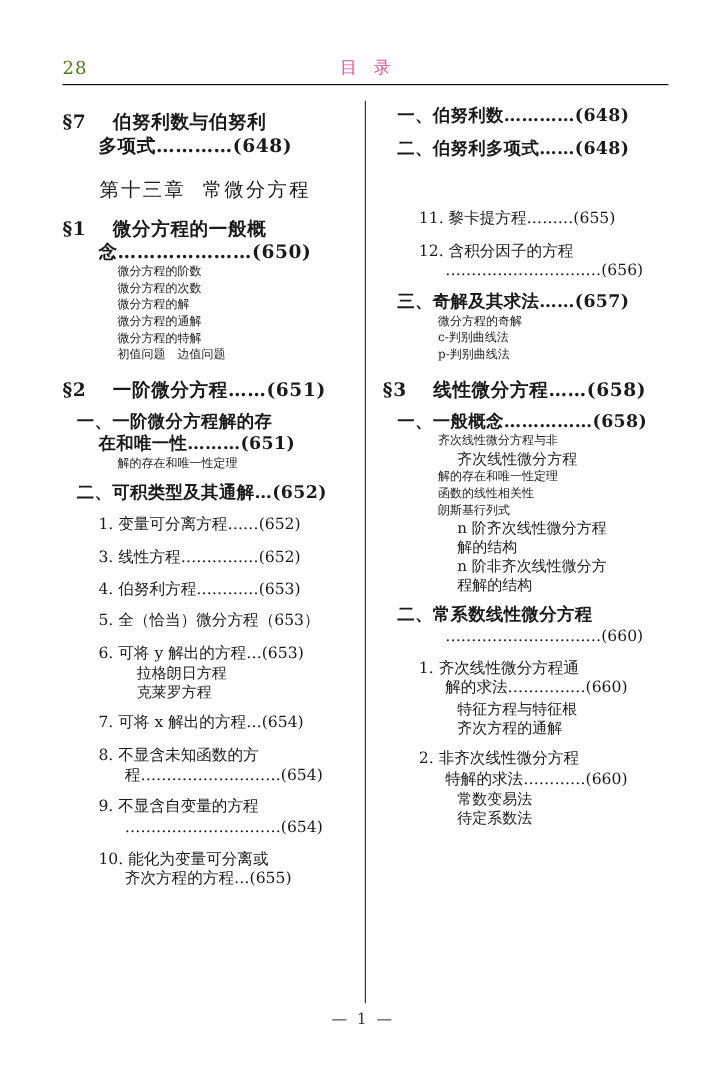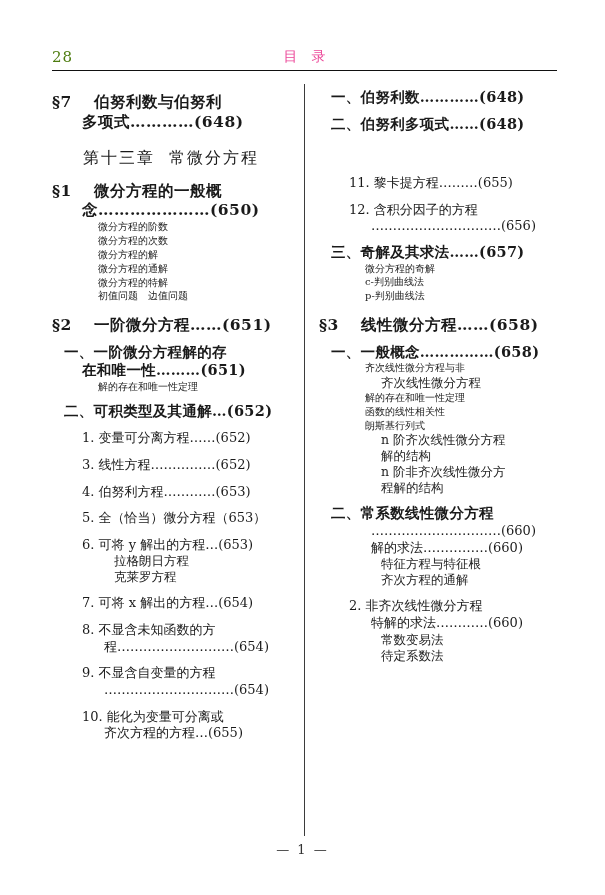--- a/index.html
+++ b/index.html
@@ -226,20 +226,21 @@
         <div class="ln lvl4c"><span>齐次线性微分方程</span></div>
         <div class="ln lvl4"><span>解的存在和唯一性定理</span></div>
         <div class="ln lvl4"><span>函数的线性相关性</span></div>
         <div class="ln lvl4"><span>朗斯基行列式</span></div>
         <div class="ln lvl4c"><span>n 阶齐次线性微分方程</span></div>
         <div class="ln lvl4c"><span>解的结构</span></div>
         <div class="ln lvl4c"><span>n 阶非齐次线性微分方</span></div>
         <div class="ln lvl4c"><span>程解的结构</span></div>
         <div class="ln lvl2"><span>二、常系数线性微分方程</span></div>
         <div class="ln lvl3b"><span>…………………………(660)</span></div>
+        <div class="ln lvl3"><span>1. 齐次线性微分方程通</span></div>
         <div class="ln lvl3b"><span>解的求法……………(660)</span></div>
         <div class="ln lvl4c"><span>特征方程与特征根</span></div>
         <div class="ln lvl4c"><span>齐次方程的通解</span></div>
         <div class="ln lvl3"><span>2. 非齐次线性微分方程</span></div>
         <div class="ln lvl3b"><span>特解的求法…………(660)</span></div>
         <div class="ln lvl4c"><span>常数变易法</span></div>
         <div class="ln lvl4c"><span>待定系数法</span></div>
       </div>
   </div>
 

